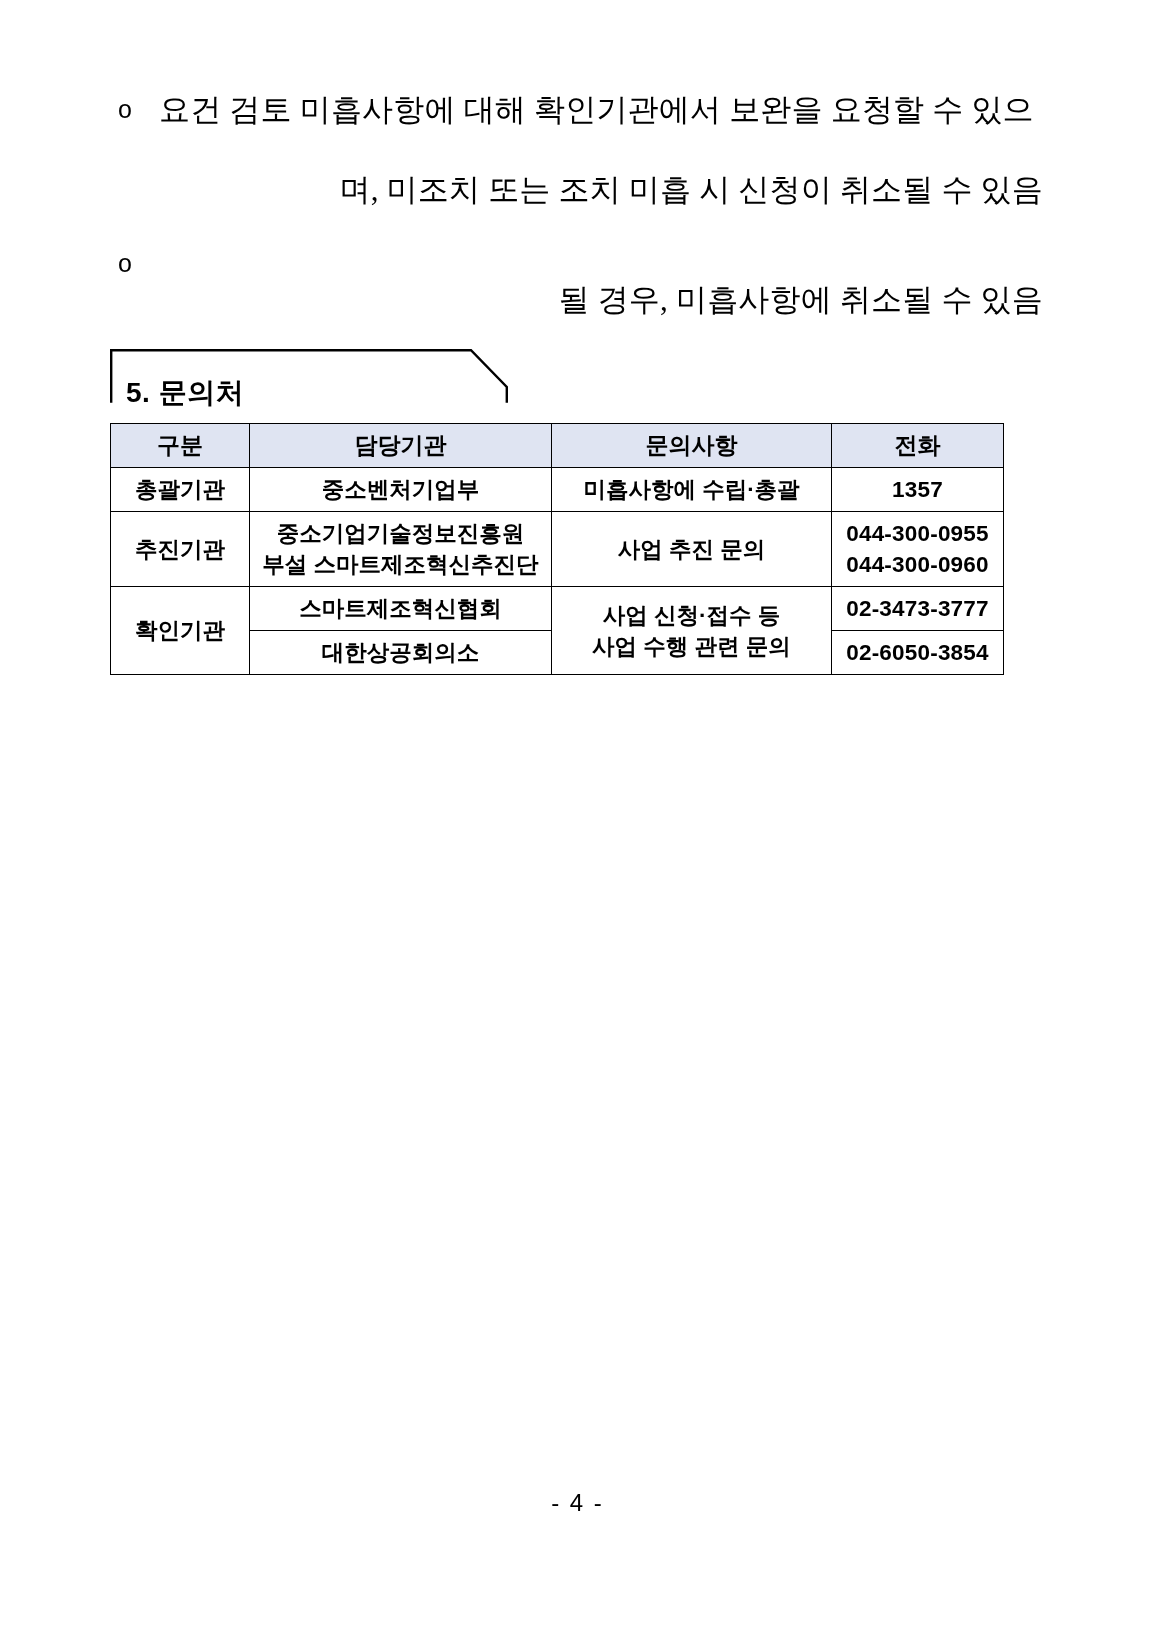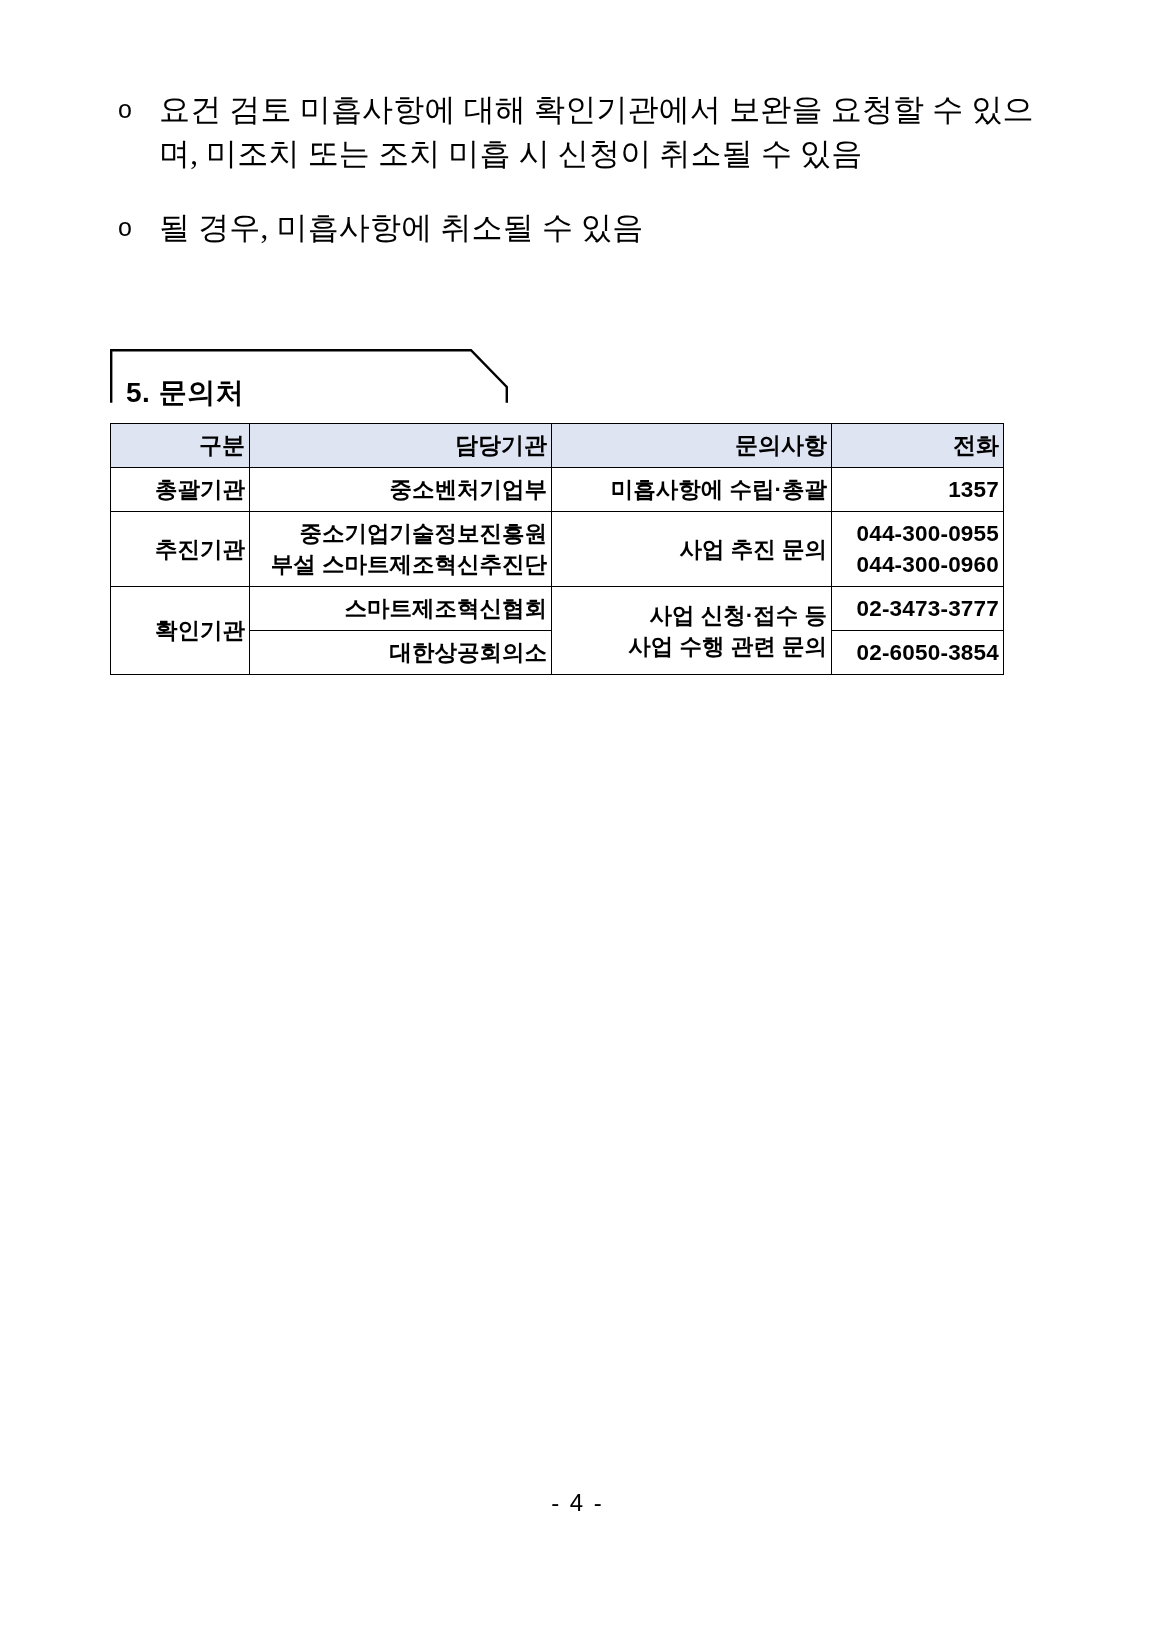--- a/index.html
+++ b/index.html
@@ -54,21 +54,22 @@
     text-align: justify;
     text-justify: inter-character;
     word-break: keep-all;
   }
   .bullet-text > span {
     display: block;
     text-align: justify;
     text-justify: inter-character;
   }
   .bullet-text > span:last-child {
-    text-align: left;
+    text-align: right;
+    margin-top: 36px;
   }
 
   
   .section-head {
     position: absolute;
     left: 110px;
     top: 349px;
     width: 398px;
     height: 55px;
   }
@@ -93,21 +94,21 @@
   .contact-table {
     position: absolute;
     left: 110px;
     top: 423px;
     width: 893px;
     border-collapse: collapse;
     table-layout: fixed;
   }
   .contact-table td, .contact-table th {
     border: 1.4px solid #000000;
-    text-align: right;
+    text-align: center;
     vertical-align: middle;
     font-family: "Liberation Sans", sans-serif;
     font-size: 22.5px;
     padding: 6px 4px;
     line-height: 31px;
     word-break: keep-all;
     margin-left: 27px;
   }
   .contact-table thead th {
     background: #dfe4f2;

